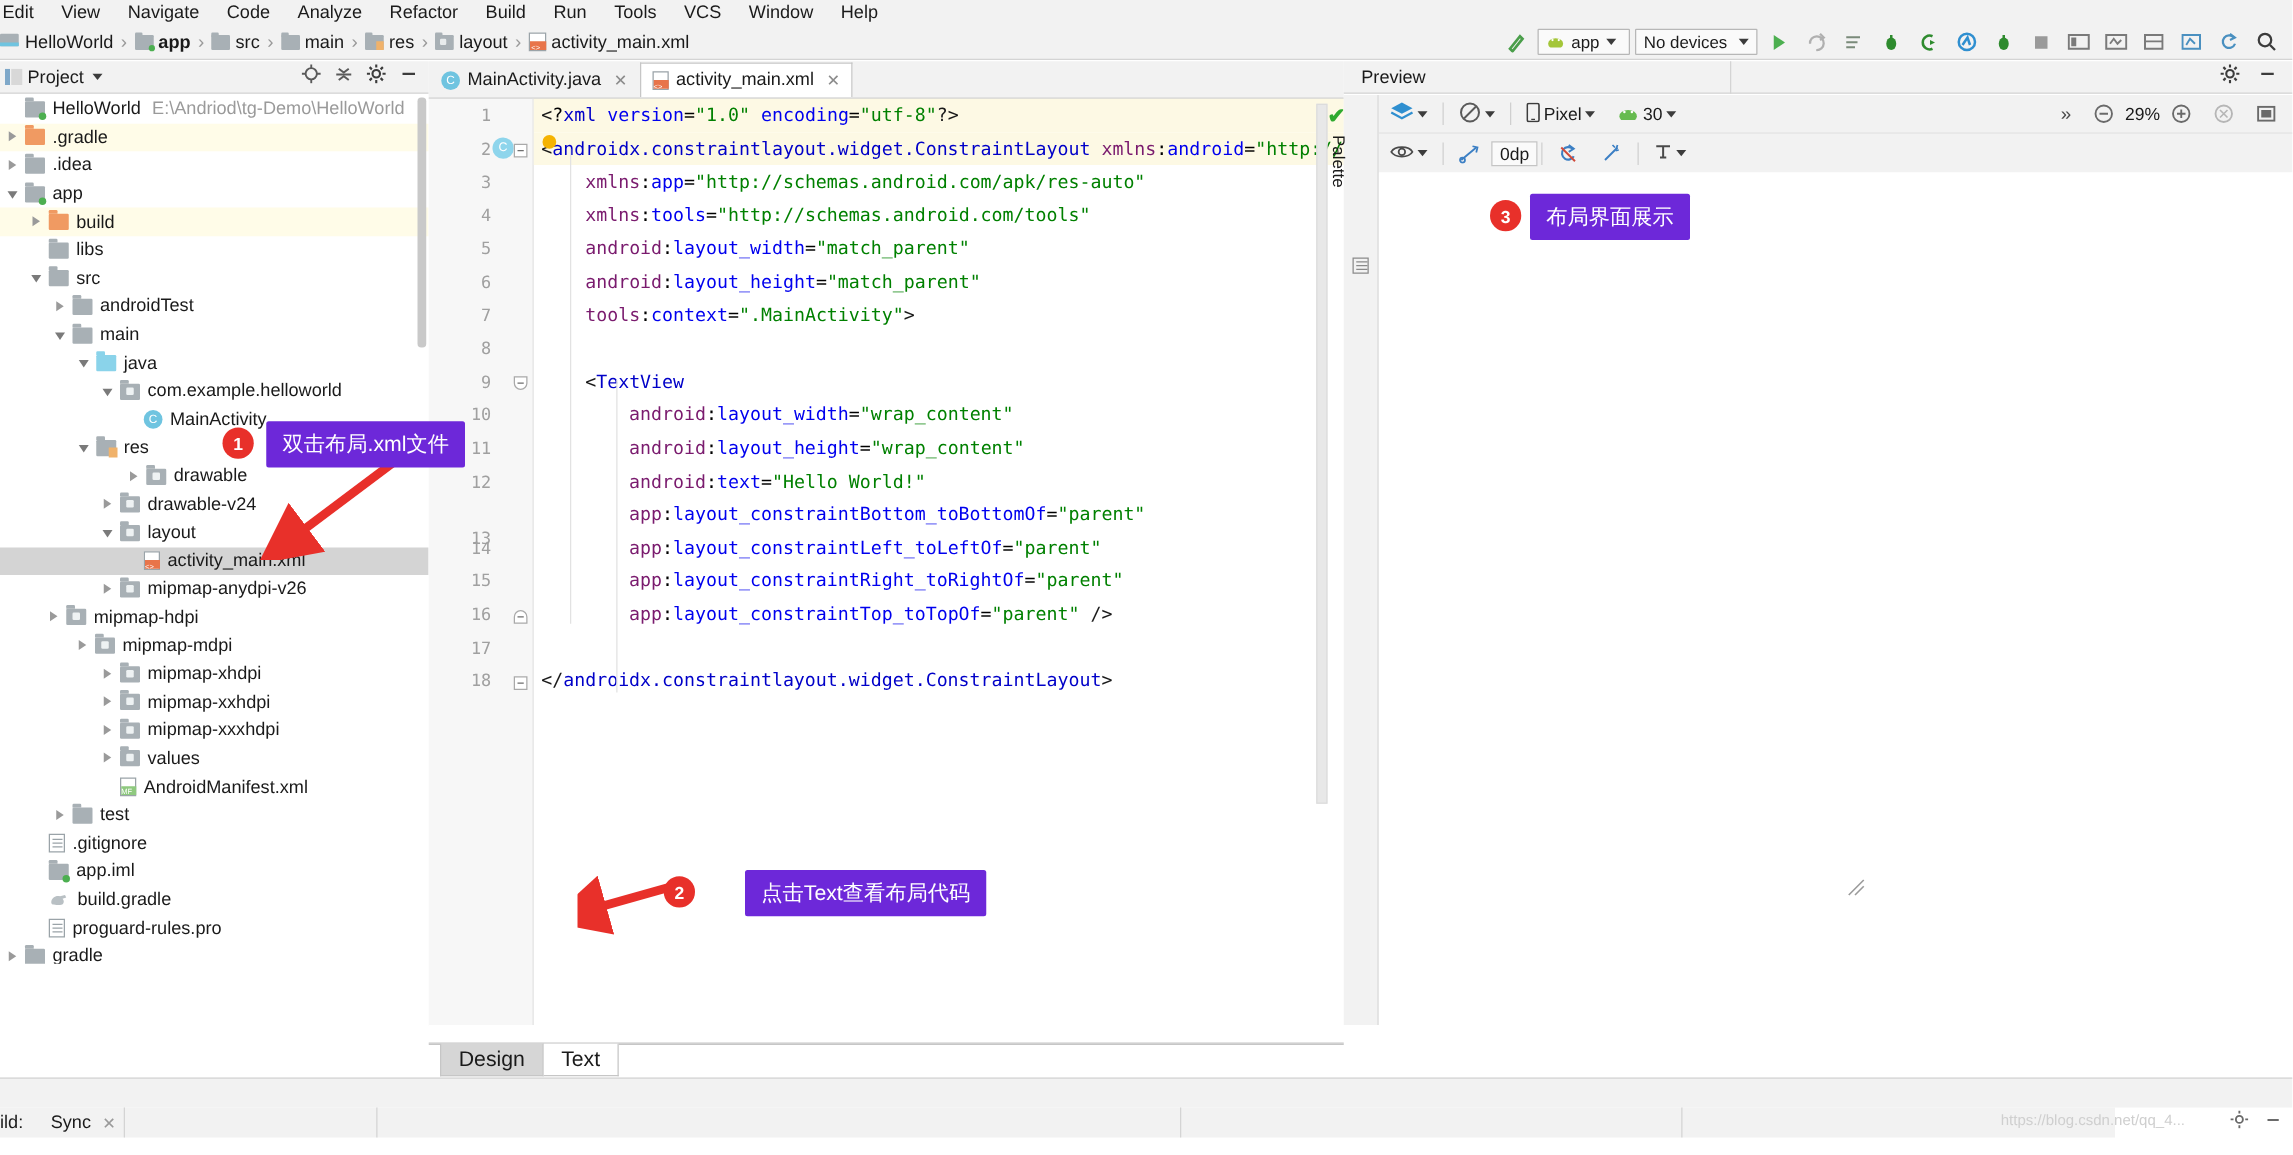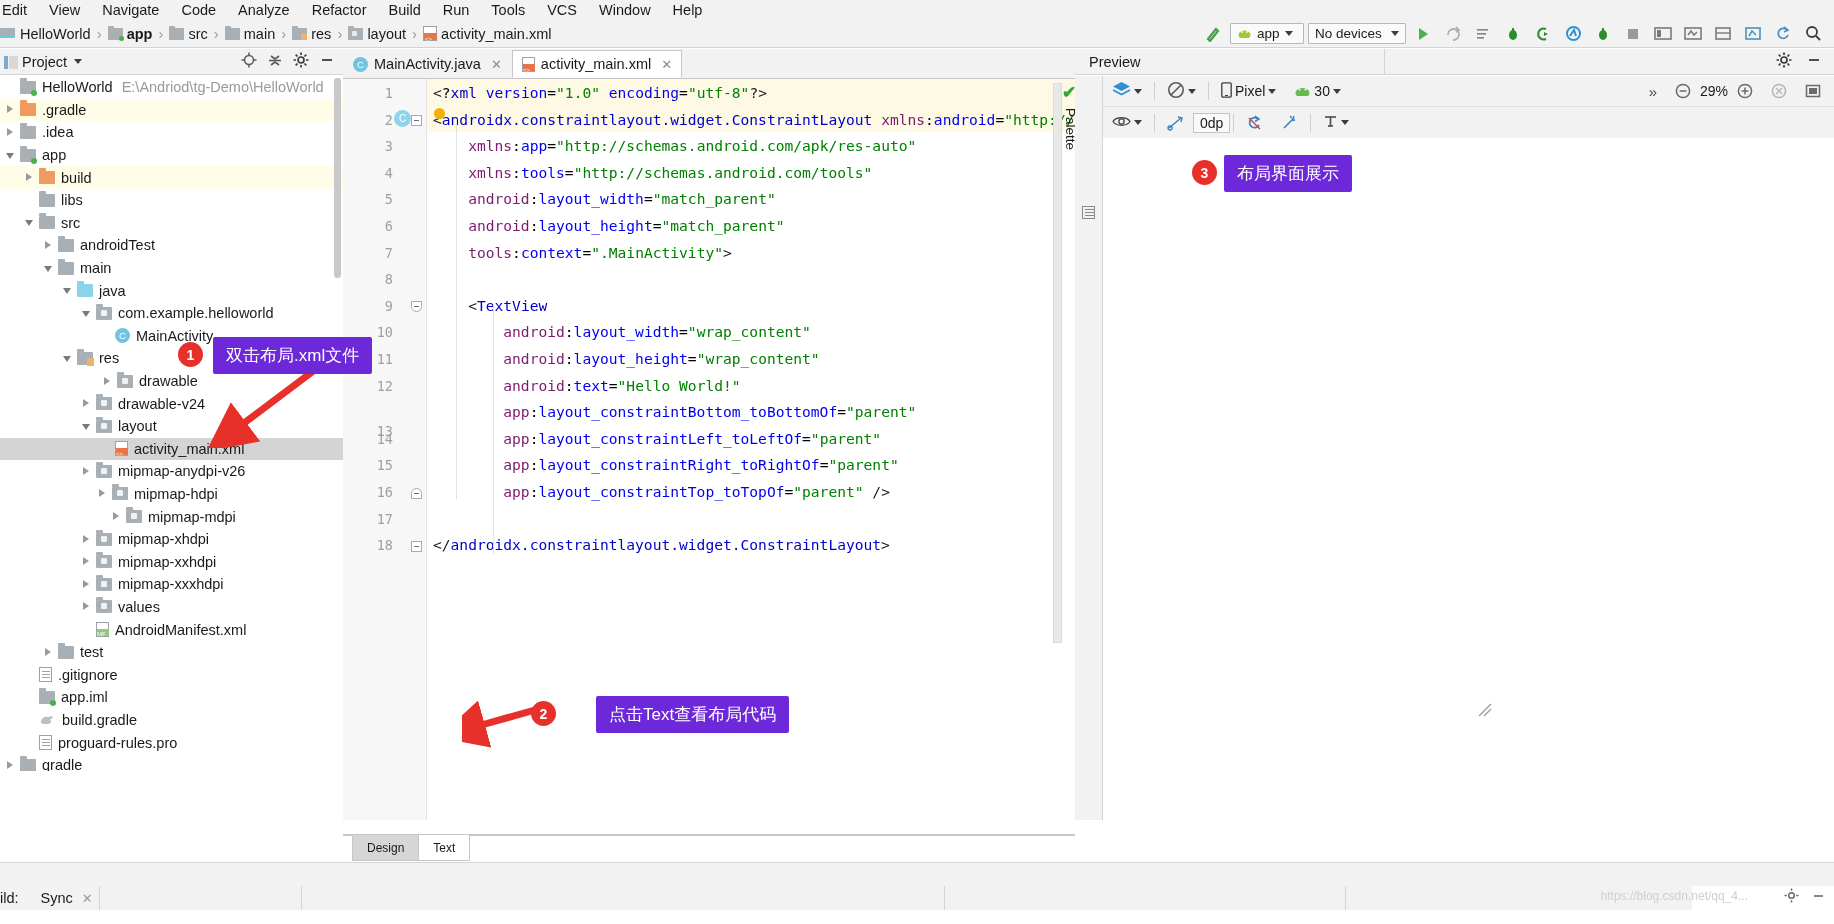--- a/index.html
+++ b/index.html
@@ -132,21 +132,21 @@
   .checkok{position:absolute;color:#2faa2f;font-size:17px;font-weight:bold;}
   .ind-guide{position:absolute;width:1px;background:#e2e2e2;}
 
   .designbar{
     position:absolute;left:343px;top:820px;width:732px;height:14px;background:#ffffff;
   }
   .dtabs{
     position:absolute;left:343px;top:834px;width:732px;height:28px;background:#ffffff;
     display:flex;align-items:flex-start;border-top:1px solid #c6c6c6;
   }
-  .dtab{ height:26px;display:flex;align-items:center;padding:0 14px;font-size:12px;color:#1a1a1a;
+  .dtab{ height:26px;display:flex;align-items:center;padding:0 14px;font-size:17px;color:#1a1a1a;
      border:1px solid #c6c6c6;border-top:none;background:#d6d6d6;}
   .dtab.active{ background:#ffffff; border-left:none;}
   .dtabs-rest{ flex:1;border-bottom:1px solid #c6c6c6;}
   .dtabs-lead{ width:9px;border-bottom:1px solid #c6c6c6;}
   .ed-thumb{position:absolute;left:710px;top:4px;width:9px;height:560px;background:#e8e8e8;border:1px solid #dcdcdc;}
 
   
   .pvhdr{
     position:absolute;left:1075px;top:49px;width:759px;height:26px;background:#f2f2f2;
     display:flex;align-items:center;border-bottom:1px solid #d4d4d4;
@@ -497,26 +497,26 @@
       <div class="trow sel" style="padding-left: 101px;">
         <span class="arrow none"></span>
         <span class="fileic xml2 ticon"></span>
         <span>activity_main.xml</span>
       </div>
       <div class="trow" style="padding-left: 82px;">
         <span class="arrow r"></span>
         <span class="ticon fold pkg"></span>
         <span>mipmap-anydpi-v26</span>
       </div>
-      <div class="trow" style="padding-left: 98px;">
+      <div class="trow" style="padding-left: 39px;">
         <span class="arrow r"></span>
         <span class="ticon fold pkg"></span>
         <span>mipmap-hdpi</span>
       </div>
-      <div class="trow" style="padding-left: 112px;">
+      <div class="trow" style="padding-left: 62px;">
         <span class="arrow r"></span>
         <span class="ticon fold pkg"></span>
         <span>mipmap-mdpi</span>
       </div>
       <div class="trow" style="padding-left: 82px;">
         <span class="arrow r"></span>
         <span class="ticon fold pkg"></span>
         <span>mipmap-xhdpi</span>
       </div>
       <div class="trow" style="padding-left: 82px;">

